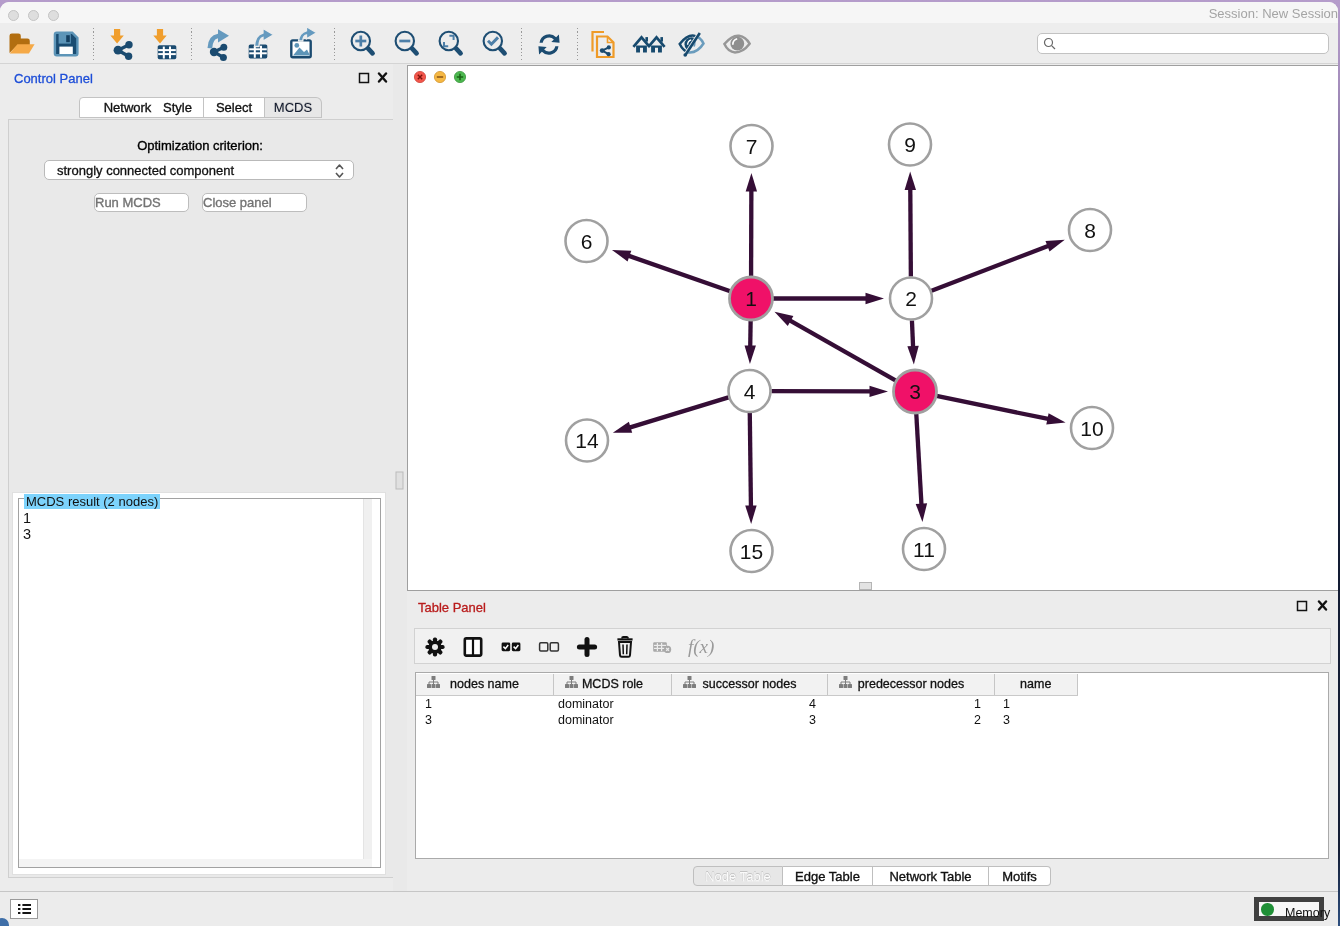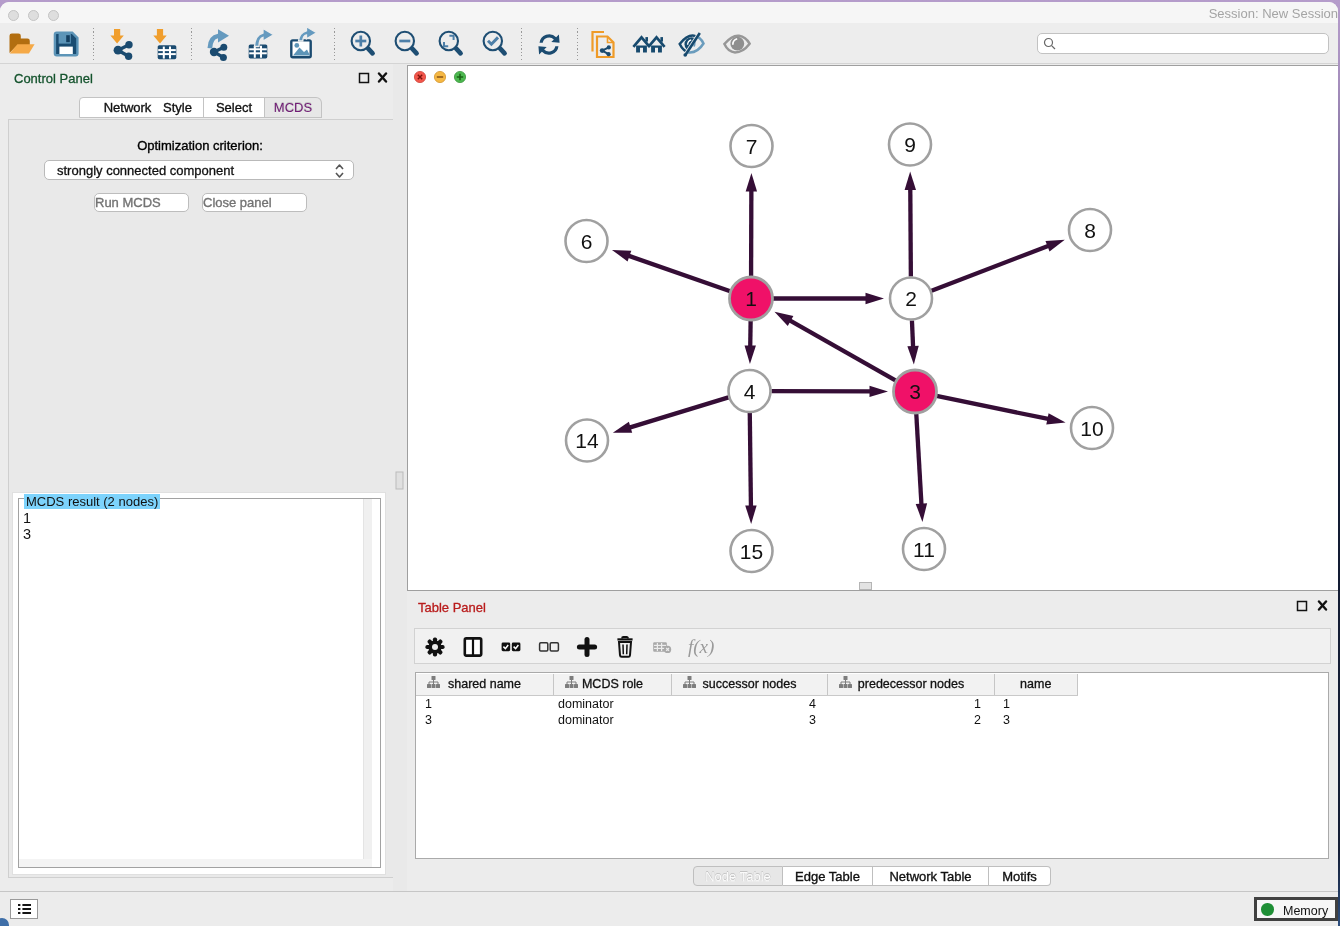--- a/index.html
+++ b/index.html
@@ -9,24 +9,24 @@
 #win{position:absolute;left:0;top:2px;width:1338px;height:924px;background:#ececec;border-radius:9px 9px 0 0}
 
 #titlebar{position:absolute;left:0;top:2px;width:1338px;height:22px;background:#f6f6f6;border-radius:9px 9px 0 0;border-bottom:1px solid #dadada}
 .tl{position:absolute;top:7.5px;width:11px;height:11px;border-radius:50%;background:#dedede;border:1px solid #c4c4c4}
 #wtitle{position:absolute;top:4px;left:0;width:100%;text-align:right;font-size:13px;color:#a4a4a4}
 
 #toolbar{position:absolute;left:0;top:23px;width:1338px;height:41px;background:#ededed;border-bottom:1px solid #d4d4d4}
 .vsep{position:absolute;top:5px;height:32px;width:1.2px;background-image:repeating-linear-gradient(to bottom,#999 0 1.2px,transparent 1.2px 3.4px)}
 #search{position:absolute;left:1037px;top:10px;width:292px;height:21px;background:#fff;border:1px solid #c2c2c2;border-radius:5px}
 
-#cp-title{position:absolute;left:14px;top:71px;font-size:13px;color:#14532d;-webkit-text-stroke:0.3px}
+#cp-title{position:absolute;left:14px;top:71px;font-size:13px;color:#1d4ed8;-webkit-text-stroke:0.3px}
 
 .tab{position:absolute;top:97px;height:21px;background:#fff;border:1px solid #c3c3c3;font-size:13px;color:#111;text-align:center;line-height:20px;-webkit-text-stroke:0.35px}
-.tabd{background:#e7e7e7;color:#701a75;text-shadow:0 -0.7px 0 #c3c3c3,0.7px 0 0 #d8d8d8,-0.7px 0 0 #d8d8d8,0 0.7px 0 #eee;-webkit-text-stroke:0!important}
+.tabd{background:#e7e7e7;color:#0f172a;text-shadow:0 -0.7px 0 #c3c3c3,0.7px 0 0 #d8d8d8,-0.7px 0 0 #d8d8d8,0 0.7px 0 #eee;-webkit-text-stroke:0!important}
 #cp-pane{position:absolute;left:8px;top:119px;width:386px;height:759px;background:#e9e9e9;border:1px solid #cfcfcf}
 #optlabel{position:absolute;left:0;top:138px;width:400px;text-align:center;font-size:13px;color:#000000;-webkit-text-stroke:0.35px}
 #dropdown{position:absolute;left:44px;top:160px;width:310px;height:20px;background:#fff;border:1px solid #b9b9b9;border-radius:5px;font-size:13px;color:#111;line-height:19px;padding-left:12px;-webkit-text-stroke:0.3px}
 .btn{position:absolute;top:193px;height:19px;background:#fff;border:1px solid #bdbdbd;border-radius:5px;font-size:13px;color:#737373;text-align:left;line-height:18px;-webkit-text-stroke:0.35px}
 #mcds-wrap{position:absolute;left:12px;top:492px;width:374px;height:383px;background:#fff;border:1px solid #e0e0e0}
 #mcds-box{position:absolute;left:18px;top:498px;width:363px;height:370px;background:#fff;border:1px solid #a2a2a2}
 #mcds-legend{position:absolute;left:24px;top:494px;background:#7dd3fc;padding:0 2px;font-size:13px;color:#111}
 #mcds-text{position:absolute;left:23px;top:511px;font-size:14.5px;color:#111;line-height:15.9px}
 #mcds-vsb{position:absolute;left:363px;top:499px;width:9px;height:360px;background:#f0f0f0;border-left:1px solid #e4e4e4}
 #mcds-hsb{position:absolute;left:19px;top:859px;width:353px;height:8px;background:#f4f4f4}
@@ -38,21 +38,21 @@
 
 #tp-title{position:absolute;left:418px;top:600px;font-size:13px;color:#b91c1c;-webkit-text-stroke:0.3px}
 #tablebox{position:absolute;left:415px;top:671.5px;width:913.5px;height:187.5px;background:#fff;border:1px solid #aaaaaa}
 .th{position:absolute;top:1.5px;height:21px;border-right:1px solid #c6c6c6;background:#f2f2f2;font-size:12.5px;color:#111;text-align:center;line-height:21px;-webkit-text-stroke:0.3px}
 #thead-line{position:absolute;left:0;top:22.5px;width:661.5px;height:1px;background:#c9c9c9}
 .td{position:absolute;font-size:12.5px;color:#111}
 .btab{position:absolute;top:866px;height:20px;background:#fff;border:1px solid #bfbfbf;font-size:13px;color:#111;text-align:center;line-height:19px;-webkit-text-stroke:0.35px}
 
 #statusbar{position:absolute;left:0;top:891px;width:1338px;height:35px;background:#ececec;border-top:1px solid #c6c6c6}
 #listbtn{position:absolute;left:10px;top:899px;width:28px;height:20px;background:#fff;border:1.5px solid #9a9a9a}
-#membtn{position:absolute;left:1254px;top:897px;width:84px;height:24px;background:#f7f7f7;border:3px solid #404040;font-size:12.5px;color:#111;line-height:23px;padding-left:26px}
+#membtn{position:absolute;left:1254px;top:897px;width:70px;height:24px;background:#f7f7f7;border:5px solid #404040;font-size:12.5px;color:#111;line-height:23px;padding-left:26px}
 #memdot{position:absolute;left:1261px;top:903px;width:12.5px;height:12.5px;border-radius:50%;background:#1f8f36}
 .icon{position:absolute}
 </style>
 </head>
 <body>
 <div id="win"></div>
 <div id="titlebar">
   <div class="tl" style="left:8px"></div>
   <div class="tl" style="left:28px"></div>
   <div class="tl" style="left:48px"></div>
@@ -377,21 +377,21 @@
         <line x1="-8" y1="-1.6" x2="4" y2="-1.6"></line>
         <line x1="-8" y1="1.4" x2="4" y2="1.4"></line>
       </g>
     <circle cx="5.6" cy="2.4" r="3.6" fill="#a9a9a9"></circle>
     <path d="M4.2,1 L7,3.8 M7,1 L4.2,3.8" stroke="#ededed" stroke-width="1.2"></path>
   </g>
 
   <text x="281" y="28" font-family="Liberation Serif" font-style="italic" font-size="19px" fill="#9a9a9a">f(x)</text>
 </svg>
 <div id="tablebox">
-  <div class="th" style="left:0;width:138px">shared name</div>
+  <div class="th" style="left:0;width:138px">nodes name</div>
   <div class="th" style="left:138px;width:118px">MCDS role</div>
   <div class="th" style="left:256px;width:156px">successor nodes</div>
   <div class="th" style="left:412px;width:167px">predecessor nodes</div>
   <div class="th" style="left:579px;width:82.5px">name</div>
   <div id="thead-line"></div>
   <svg style="position:absolute;left:0;top:0" width="460" height="19" viewBox="0 0 460 19">
     <g id="hicons" fill="#7d7d7d">
       <g transform="translate(11,3)">
           <rect x="4.5" y="0" width="4" height="4" rx="0.5"></rect>
           <rect x="0" y="8" width="4" height="4" rx="0.5"></rect>

